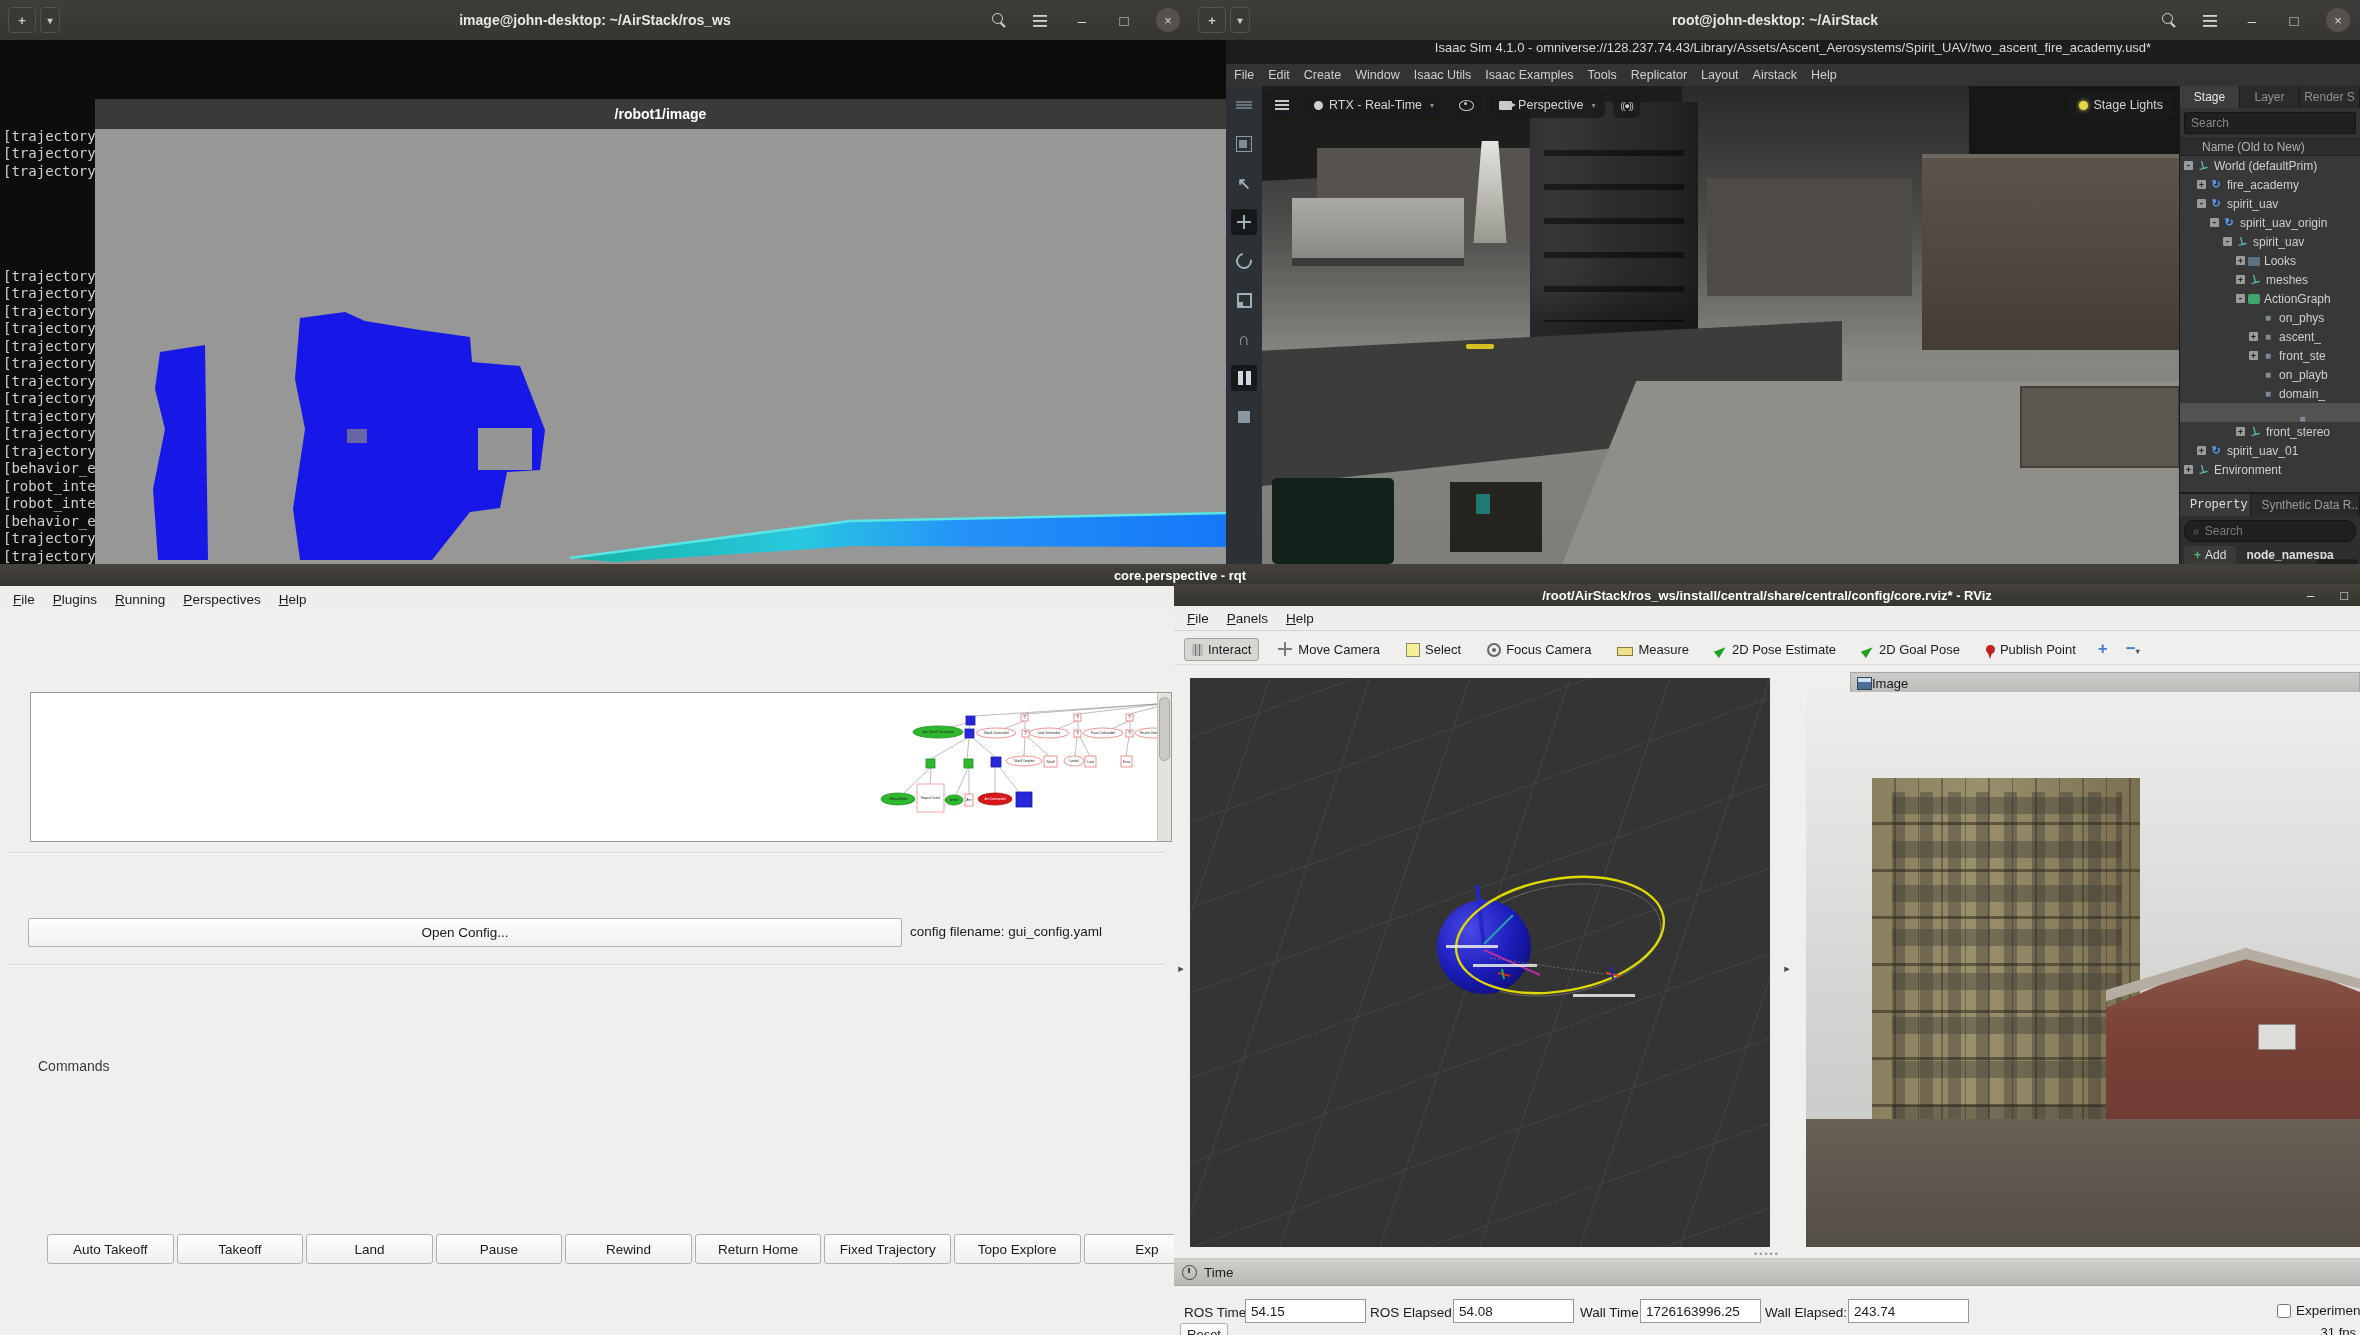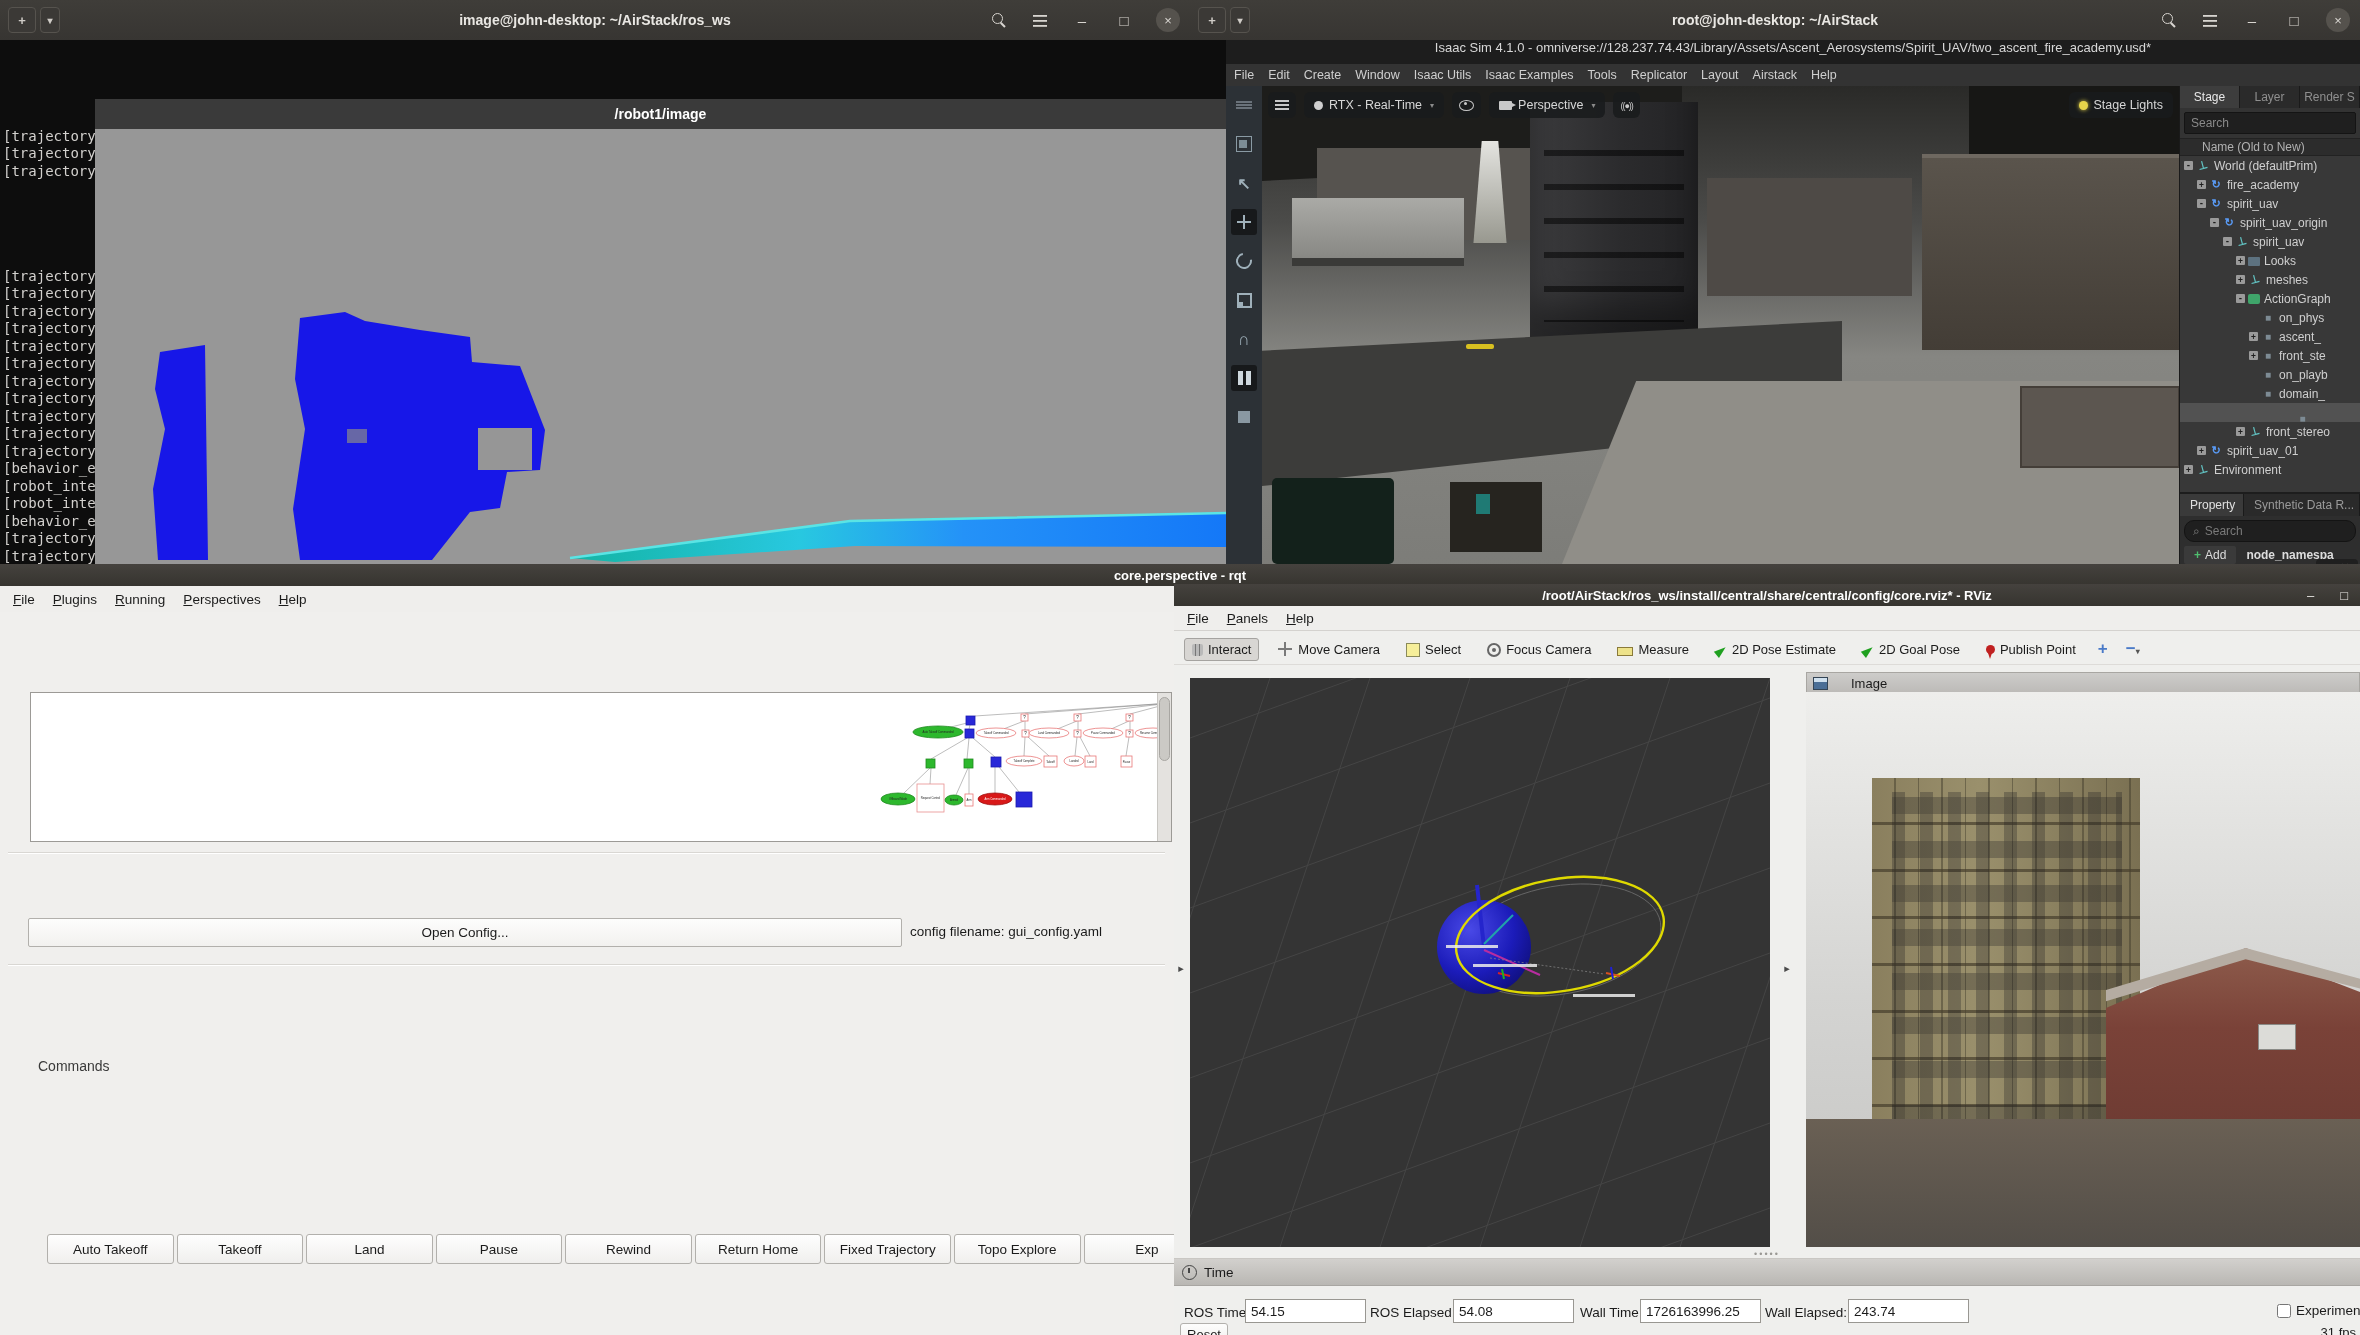--- a/index.html
+++ b/index.html
@@ -97,21 +97,21 @@
   .ticn{width:14px;height:13px;display:flex;align-items:center;justify-content:center;flex:none;margin-right:4px;font-size:11px;}
   .ticn.i-axis::before{content:"⊥";color:#62c4c4;font-weight:bold;transform:rotate(-15deg);display:block;}
   .ticn.i-xform::before{content:"↻";color:#5a9cf8;font-weight:bold;}
   .ticn.i-folder{background:#5d7280;border-radius:1px;width:12px;height:9px;margin-top:2px;}
   .ticn.i-cube::before{content:"■";color:#7d8b94;font-size:10px;}
   .ticn.i-graph{background:#3fa56a;border-radius:2px;width:12px;height:10px;}
   .propwrap{flex:none;border-top:2px solid #1d1d1d;background:#2e2e2e;height:84px;position:relative;}
   .proptabs{height:22px;display:flex;background:#232323;}
   .ptab{padding:0 10px;display:flex;align-items:center;font-size:12px;color:#9a9a9a;background:#2a2a2a;
     border-right:1px solid #1a1a1a;white-space:nowrap;overflow:hidden;}
-  .ptab.active{background:#3a3a3a;color:#e0e0e0;}
+  .ptab.active{background:#3a3a3a;color:#e0e0e0;font-family:Liberation Mono, monospace;}
   .propsearch{margin:4px;height:20px;background:#1f1f1f;border:1px solid #141414;border-radius:10px;
     color:#7a7a7a;font-size:12px;display:flex;align-items:center;gap:5px;padding:0 8px;}
   .addrow{display:flex;align-items:center;gap:10px;padding:0 4px;}
   .addbtn{background:#3a3a3a;border-radius:2px;color:#ddd;font-size:12px;display:flex;align-items:center;
     gap:4px;padding:2px 10px;}
   .addbtn .plus{color:#4fbf6f;font-weight:bold;}
   .nodenstext{color:#ddd;font-size:12px;font-weight:bold;white-space:nowrap;overflow:hidden;}
   .toast{position:absolute;right:2px;bottom:2px;background:#1f1f1f;border-radius:4px;color:#aaa;
     font-size:11px;padding:2px 8px;display:flex;gap:10px;align-items:center;}
 
@@ -161,21 +161,21 @@
     border-bottom:4px solid transparent;transform:rotate(-40deg);margin-top:4px;}
   .ti.i-point{width:9px;height:9px;border-radius:50%;background:#c02020;margin-top:1px;}
   .ti.i-point::after{content:"";position:absolute;left:2.5px;top:8px;border-top:6px solid #c02020;
     border-left:2px solid transparent;border-right:2px solid transparent;}
   .pm{color:#4a7ac8;font-size:17px;font-weight:bold;padding:0 4px;}
   .pm .caret{font-size:8px;color:#555;}
   .view3d{position:absolute;left:16px;top:94px;width:580px;height:569px;background:#343434;overflow:hidden;}
   .collapser{position:absolute;width:10px;height:24px;color:#4a4a4a;font-size:11px;display:flex;align-items:center;justify-content:center;}
   .imgpanel{position:absolute;left:632px;top:88px;width:554px;height:575px;}
   .imgpanelhdr{height:20px;background:linear-gradient(#cdccca,#bcbab7);border:1px solid #a8a6a2;display:flex;
-    align-items:center;gap:23px;font-size:13px;color:#1b1b1b;padding-left:6px;}
+    align-items:center;gap:0;font-size:13px;color:#1b1b1b;padding-left:6px;margin-left:44px;}
   .imgpanelic{width:13px;height:11px;background:linear-gradient(180deg,#cfe0ee 0 4px,#4a6e96 4px);border:1px solid #345;}
   .imgpanelbody{position:absolute;left:0;top:20px;right:0;bottom:0;overflow:hidden;background:#d5d5d3;}
   .splitdots{position:absolute;left:0;right:0;top:666px;height:8px;display:flex;align-items:center;justify-content:center;
     color:#9a9894;font-size:9px;letter-spacing:2px;}
   .timepanel{position:absolute;left:0;right:0;top:674px;bottom:0;background:#efefed;border-top:1px solid #c9c7c3;}
   .timehdr{height:26px;background:linear-gradient(#d2d0cd,#b9b7b3);border-bottom:1px solid #a8a6a2;
     display:flex;align-items:center;gap:7px;padding-left:8px;font-size:13.5px;color:#1b1b1b;}
   .clockic{width:13px;height:13px;border:1.6px solid #444;border-radius:50%;position:relative;}
   .clockic::after{content:"";position:absolute;left:5px;top:2px;width:1.6px;height:5px;background:#444;}
   .timefields{position:absolute;left:0;right:0;top:40px;height:28px;}

